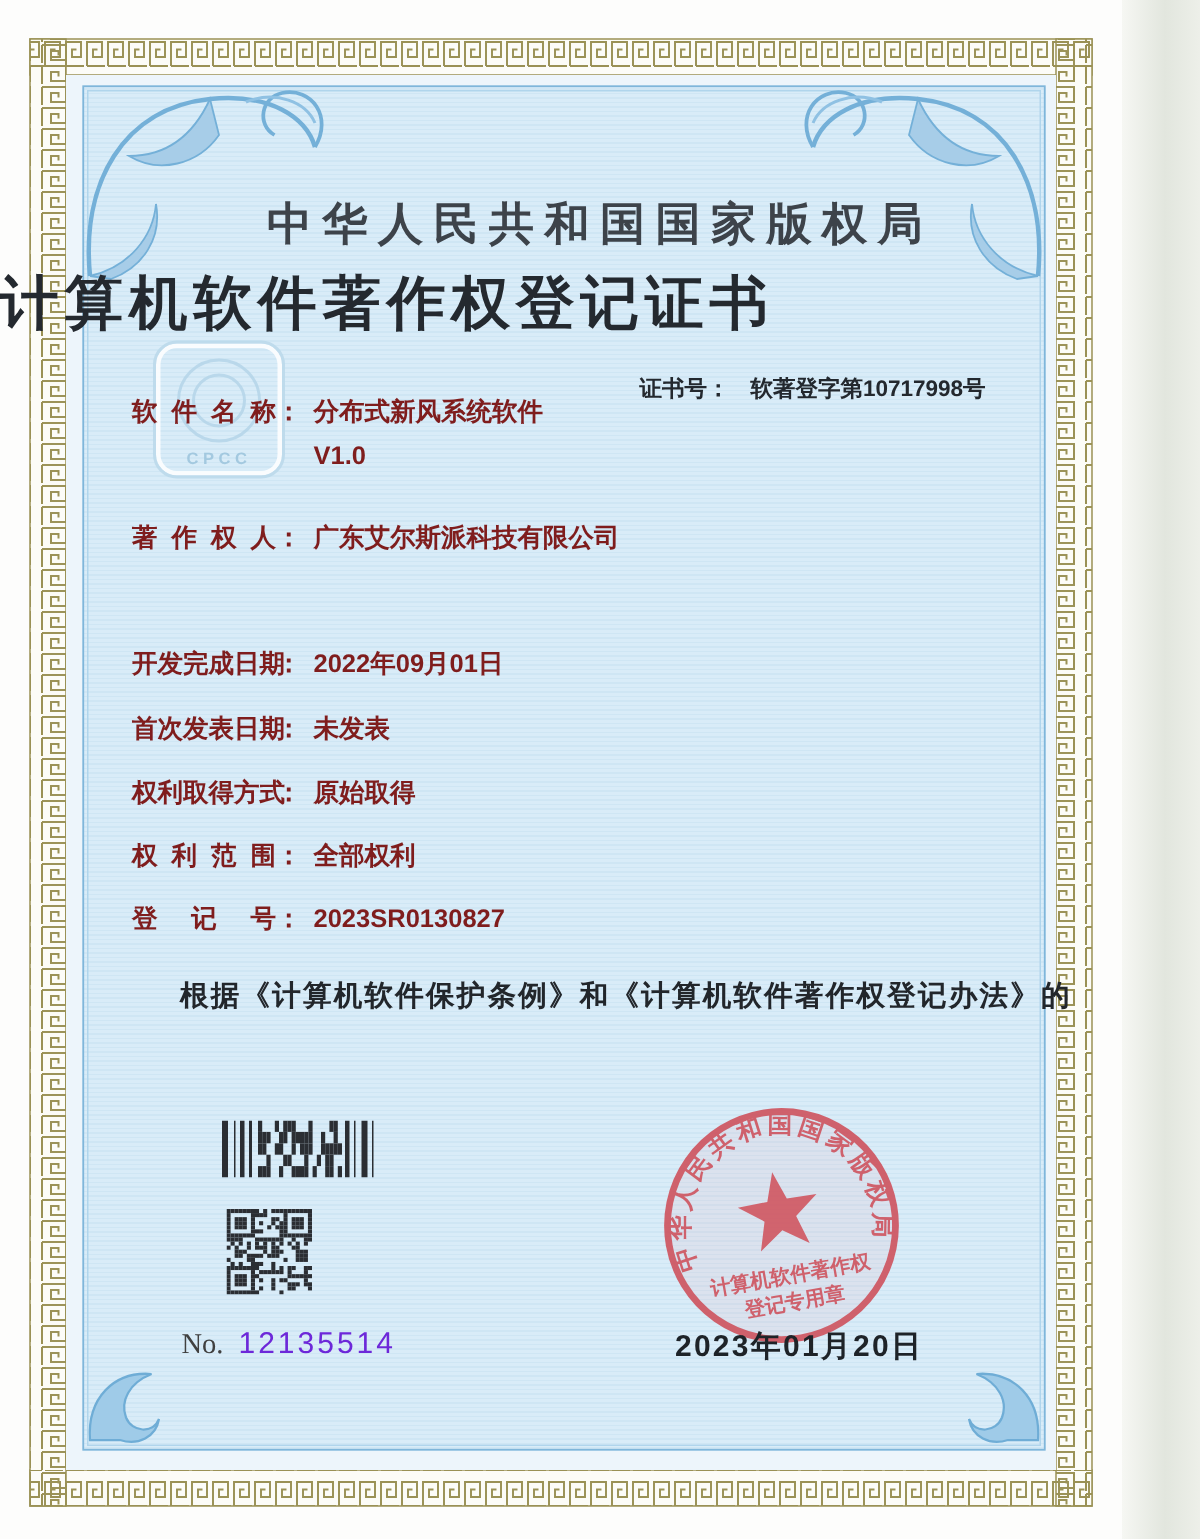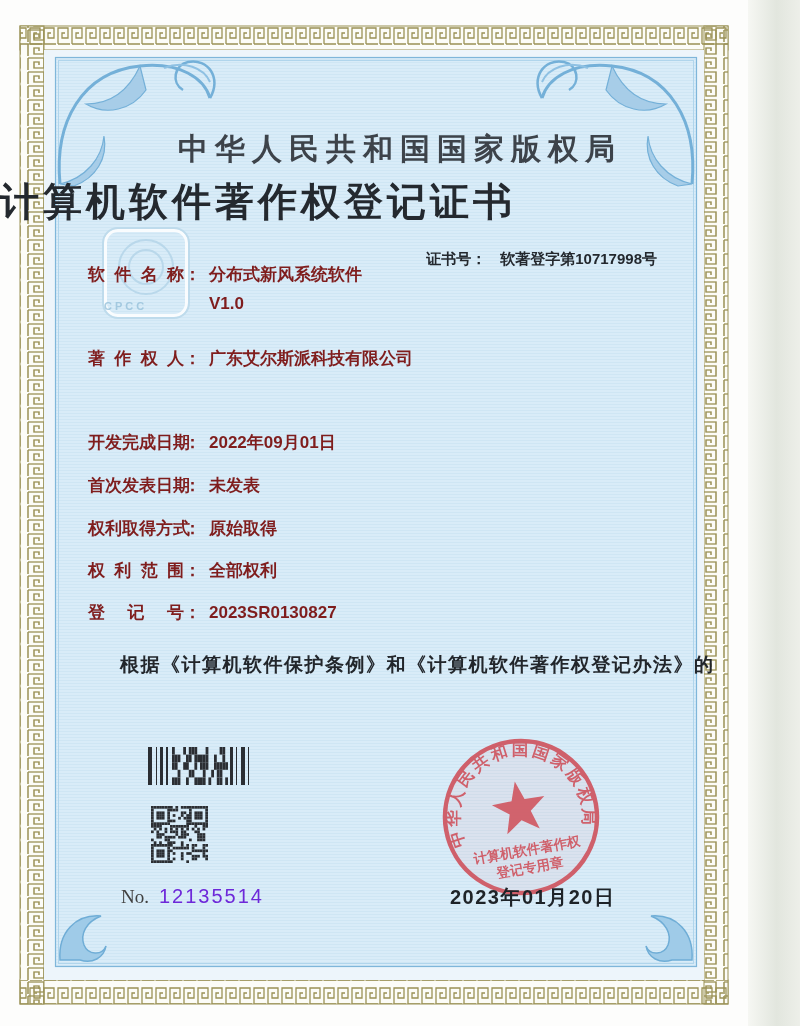--- a/index.html
+++ b/index.html
@@ -9,21 +9,21 @@
     background:linear-gradient(90deg,#f6f7f3 0%,#e2e6de 55%,#edefe9 100%);}
   .frame-svg,.orn-svg{position:absolute;left:0;top:0;}
   .cert-pale{position:absolute;left:44px;top:50px;width:660px;height:930px;background:#edf5fb;}
   .cert-inner{position:absolute;left:55px;top:57px;width:642px;height:910px;
     background:repeating-linear-gradient(180deg,#d9ecf8 0px,#d9ecf8 2px,#cfe6f4 2px,#cfe6f4 3px);}
   
   .watermark{position:absolute;left:102px;top:227px;width:84px;height:88px;border-radius:16px;
     border:2px solid rgba(186,216,234,.85);box-shadow:inset 0 0 0 3px rgba(255,255,255,.85);}
   .wm-c1{position:absolute;left:14px;top:10px;width:52px;height:52px;border-radius:50%;border:2px solid rgba(178,211,231,.8);}
   .wm-c2{position:absolute;left:24px;top:20px;width:32px;height:32px;border-radius:50%;border:2px solid rgba(178,211,231,.8);}
-  .wm-label{position:absolute;left:0;right:0;bottom:5px;font-size:11px;font-weight:bold;
+  .wm-label{position:absolute;left:0;right:0;bottom:5px;text-align:center;font-size:11px;font-weight:bold;
     color:rgba(150,192,218,.8);letter-spacing:3px;}
   
   .title1{position:absolute;left:0;top:129px;width:800px;text-align:center;
     font-family:"Liberation Serif",serif;font-weight:bold;font-size:30px;letter-spacing:7px;color:#3d434a;}
   .title2{position:absolute;left:0;top:175px;width:800px;text-align:left;
     font-family:"Liberation Serif",serif;font-weight:bold;font-size:39px;letter-spacing:4px;color:#24292f;}
   .certno{position:absolute;left:0;top:233px;width:657px;text-align:right;
     font-size:15px;font-weight:bold;color:#23282e;margin-top:17px;}
   .certno .lbl{margin-right:14px;}
   

